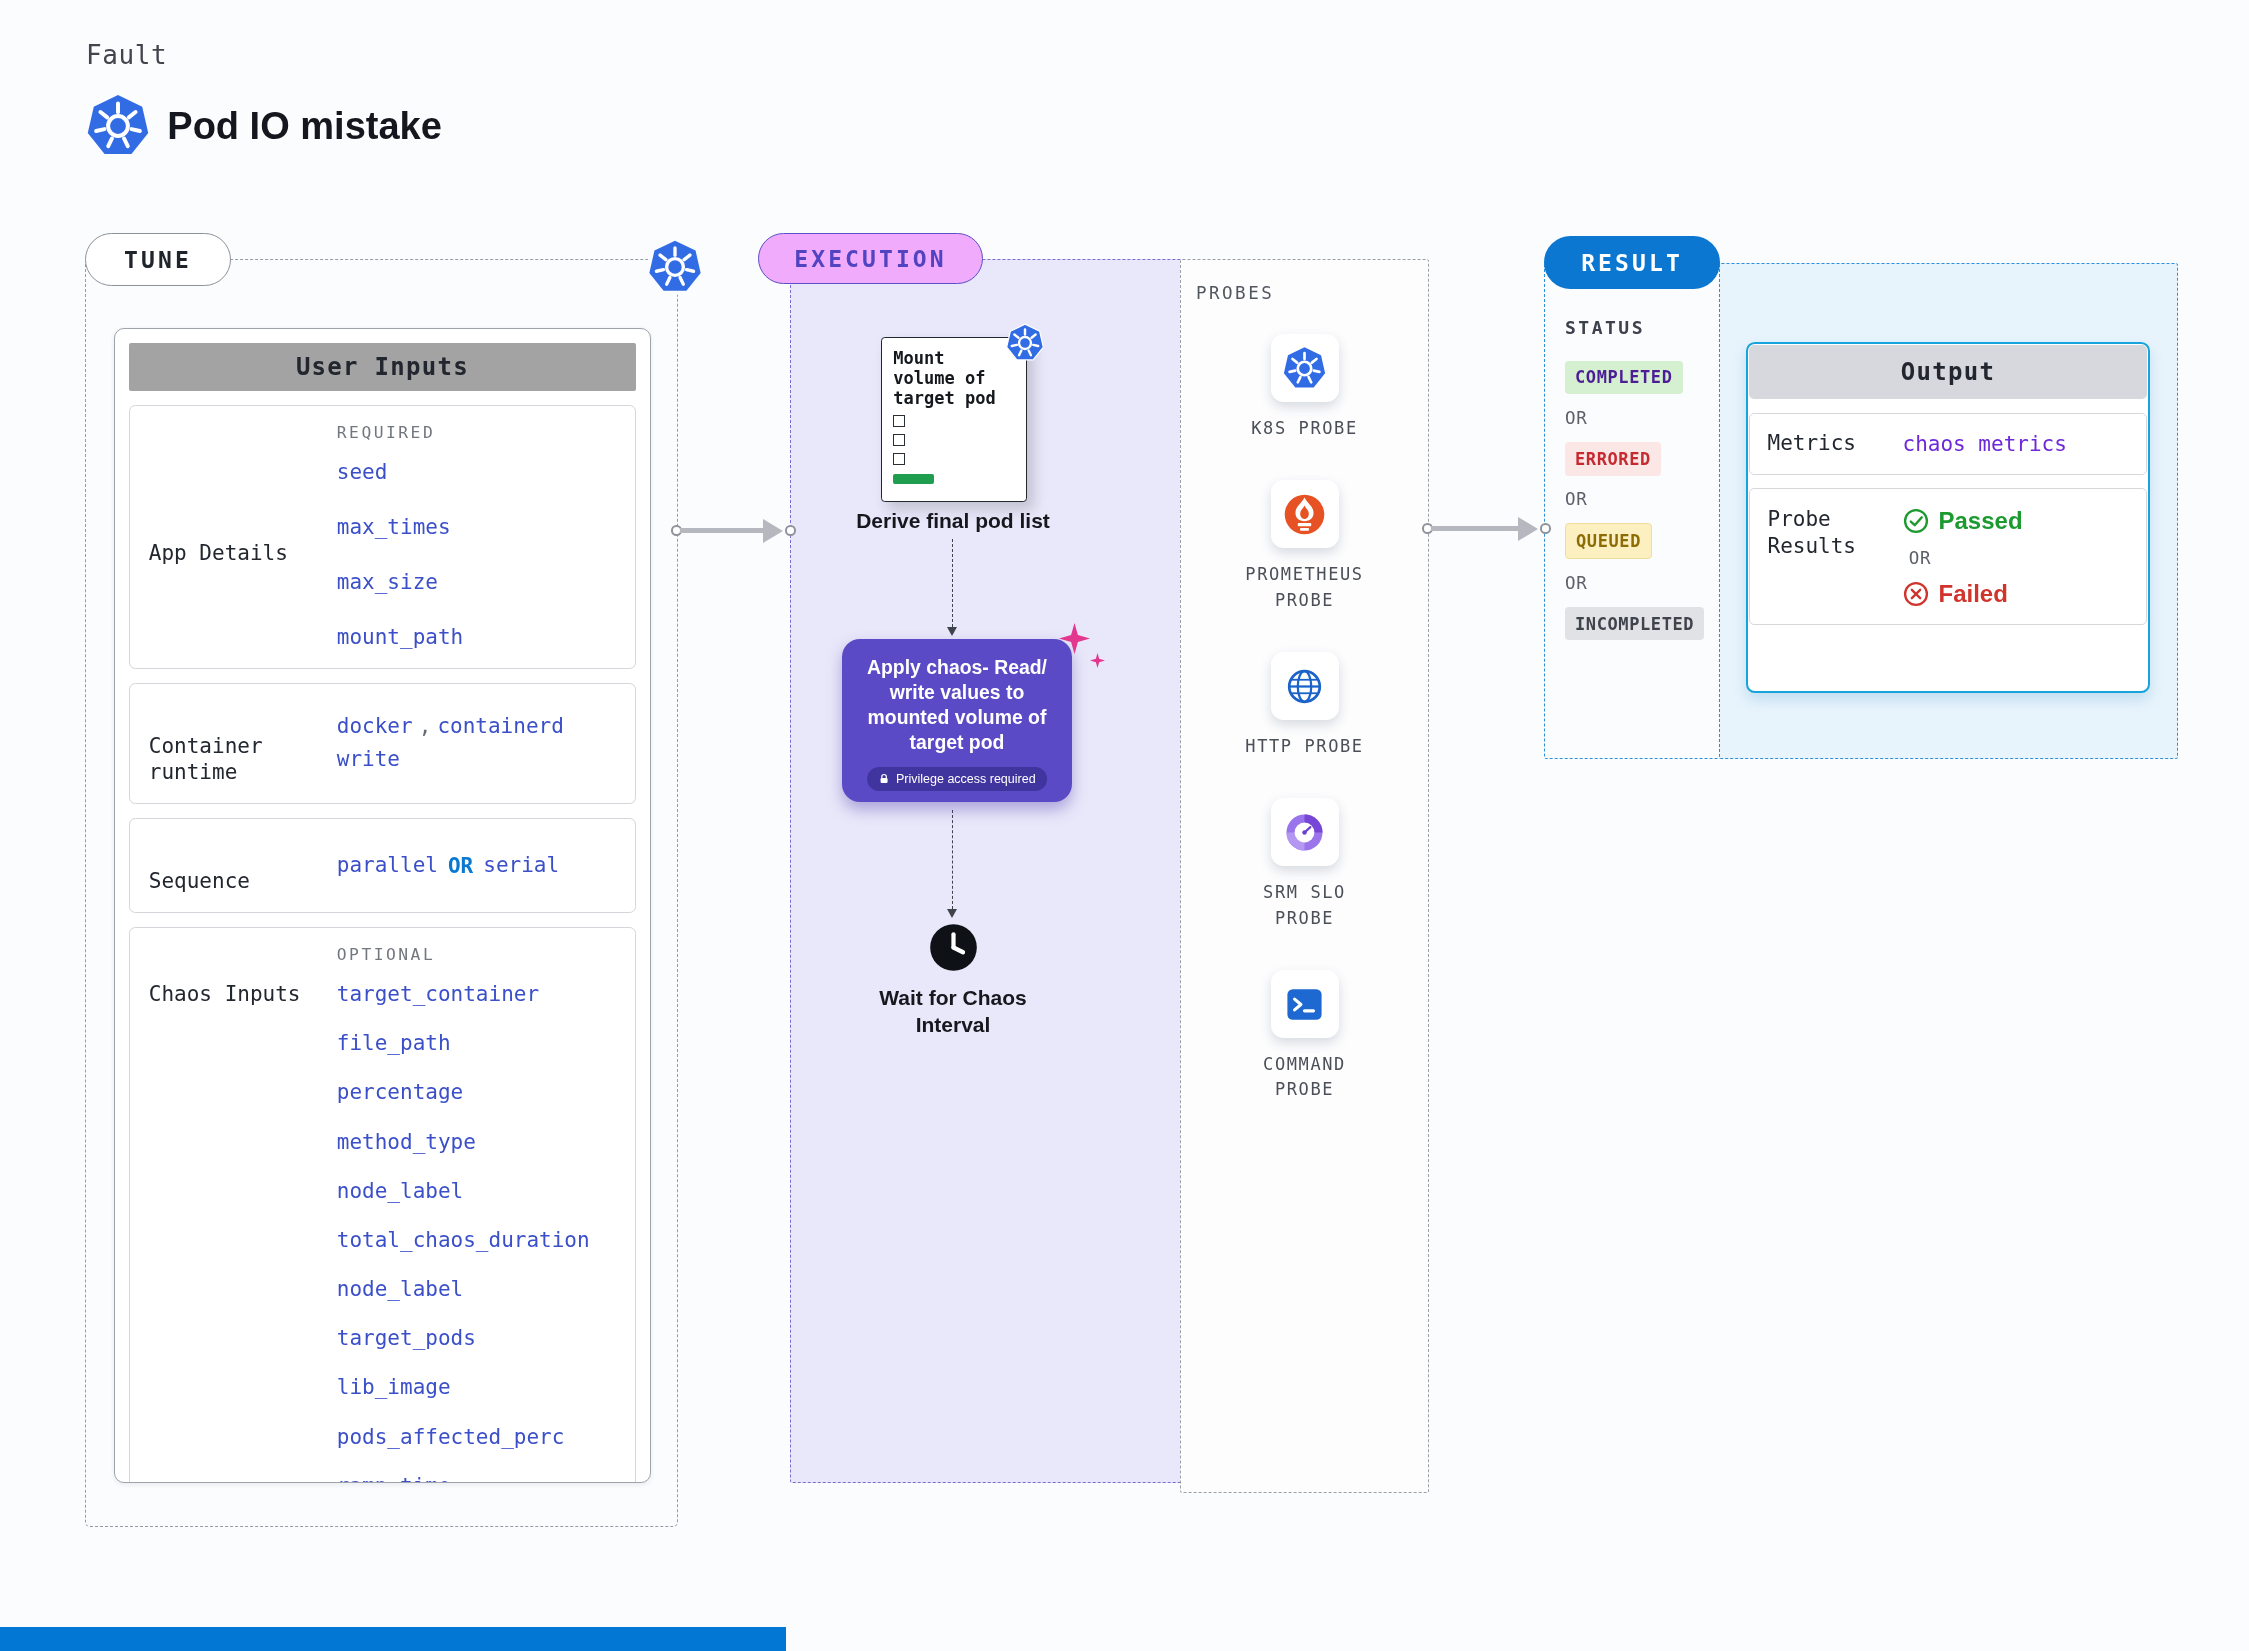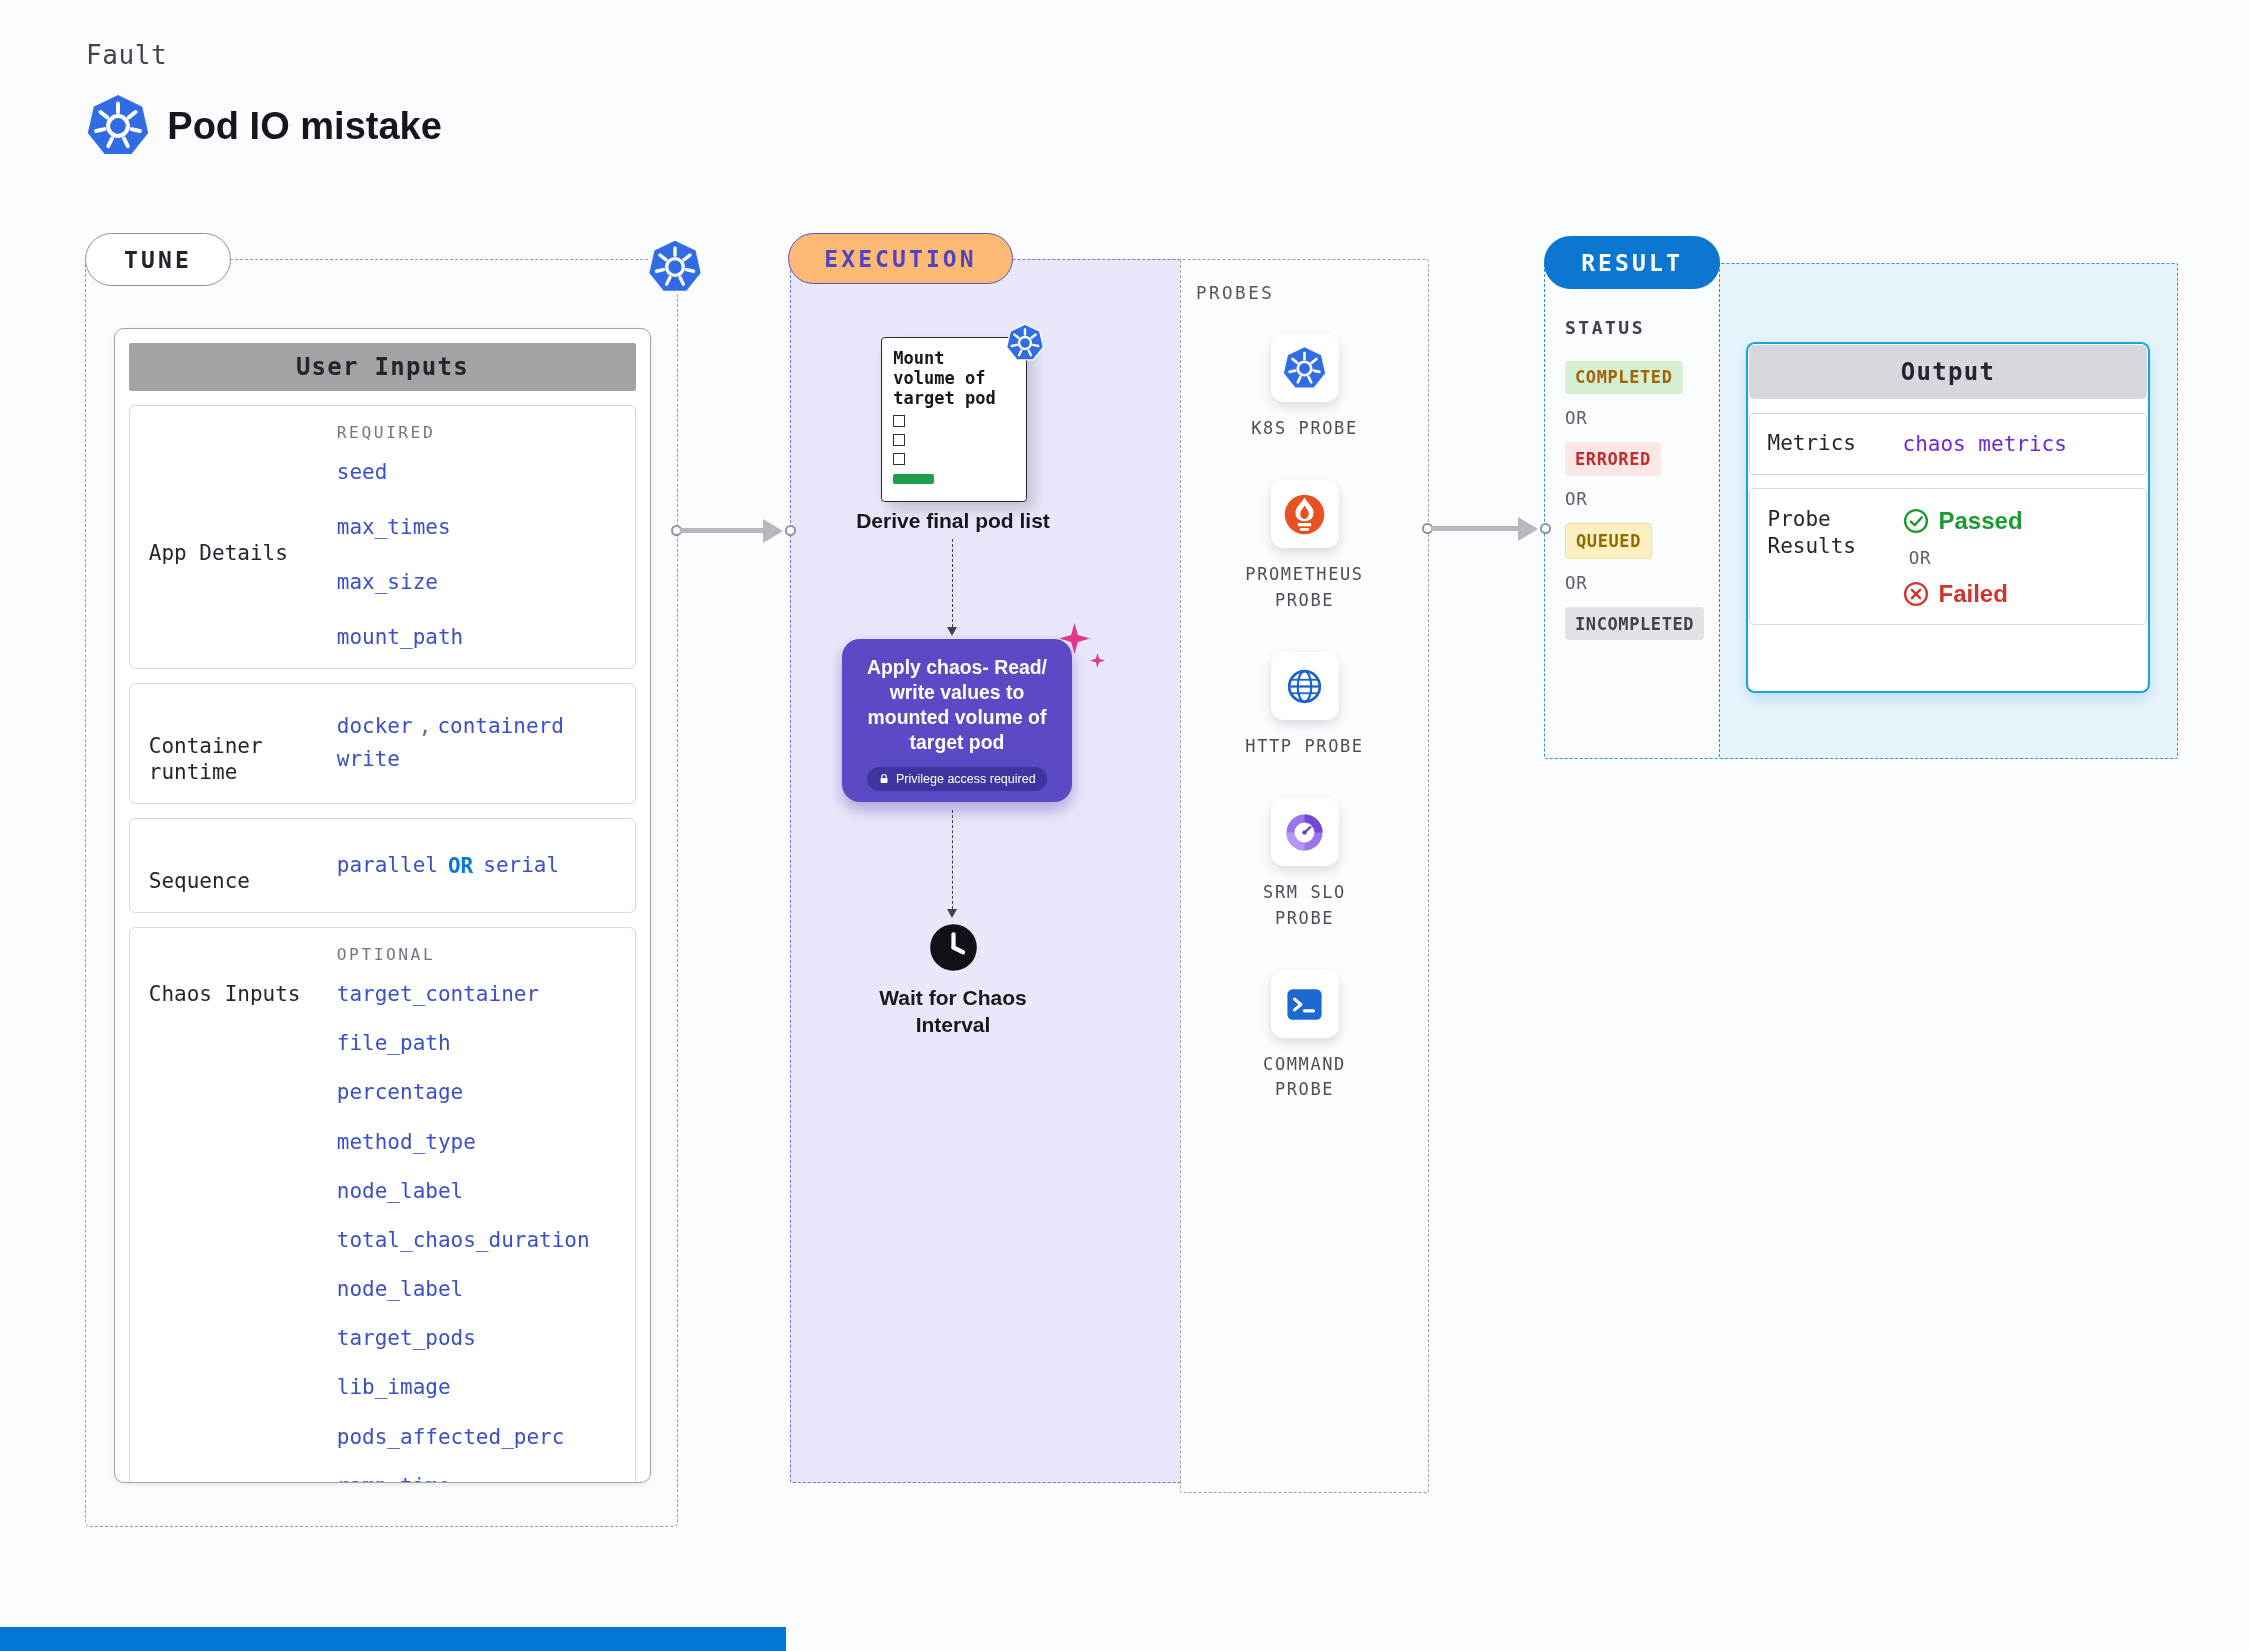--- a/index.html
+++ b/index.html
@@ -18,21 +18,21 @@
   .title-row .k8s { width:66px; height:66px; }
   h1.page-title { font-family:"Liberation Sans","DejaVu Sans",sans-serif; font-size:38px; font-weight:700; color:#14171d; }
 
   .k8s { display:inline-block; }
   .k8s svg { width:100%; height:100%; display:block; }
 
   
   .pill { display:flex; align-items:center; justify-content:center;
           border-radius:27.5px; font-size:23px; font-weight:700; letter-spacing:3.1px; z-index:6; }
   .tune-pill { left:85px; top:233px; width:146px; height:53px; background:#fff; border:1.9px solid #8d9199; color:#20242c; }
-  .exec-pill { left:788px; top:233px; width:225px; height:51px; background:#fdba74; border:1.9px solid #5d4fc6; color:#5244c1;text-align:center; }
+  .exec-pill { left:758px; top:233px; width:225px; height:51px; background:#f0abfc; border:1.9px solid #5d4fc6; color:#5244c1;text-align:center; }
   .result-pill { left:1544px; top:236px; width:176px; height:53px; background:#0b77d0; color:#fff; }
 
   
   .tune-box { left:85px; top:259px; width:593px; height:1268px; border:1.9px dashed #979ba3; border-radius:5px; }
   .tune-k8s { left:647px; top:239px; width:56px; height:56px; background:#fbfcfe; border-radius:50%; z-index:6; }
 
   .ui-card { left:114px; top:328px; width:537px; height:1155px; background:#fff;
              border:1.3px solid #9fa3ab; border-radius:10px; padding:13.8px;
              box-shadow:0 1.9px 5px rgba(30,40,60,.08); overflow:hidden; }
   .ui-header { height:48px; background:#a3a3a3; border-radius:2px; display:flex; align-items:center; justify-content:center;
@@ -109,21 +109,21 @@
                   color:#15181d; line-height:1.3; }
 
   
   .result-outer { left:1544px; top:263px; width:633px; height:496px; border:1.9px dashed #2e8fd9; border-radius:2.5px; }
   .result-inner { left:1719px; top:263px; width:459px; height:496px; background:#e8f4fc;
                   border:1.9px dashed #2e8fd9; border-radius:2.5px; }
   .status-col { left:1565px; top:317px; width:144px; z-index:2; }
   .status-title { font-size:18px; font-weight:700; color:#3c414b; letter-spacing:2.5px; margin-bottom:22.5px; }
   .badge { display:inline-block; font-size:17px; font-weight:700; letter-spacing:0.6px;
            padding:6.9px 10px; border-radius:3.8px; }
-  .badge.success { background:#d5efd1; color:#a16207; }
+  .badge.success { background:#d5efd1; color:#4c1d95; }
   .badge.error { background:#fbe7e6; color:#c52a30; }
   .badge.warning { background:#fcefc0; color:#8c6d05; border:1.3px solid #f0dd9c; }
   .badge.neutral { background:#e1e2e6; color:#3f434c; }
   .status-or { font-size:17.5px; color:#5c6069; margin:13.8px 0; letter-spacing:0.6px; }
 
   .output-card { left:1746px; top:342px; width:404px; height:351px; background:#fff;
                  border:2.5px solid #17a3db; border-radius:8.8px; padding:1px;
                  box-shadow:0 6.3px 13.8px rgba(20,120,190,.18); z-index:3; }
   .out-header { height:54px; background:#d7d8dd; border-radius:5px; display:flex; align-items:center; justify-content:center;
                 font-size:24px; font-weight:700; letter-spacing:1.3px; color:#22262e; margin-bottom:13.8px; }

